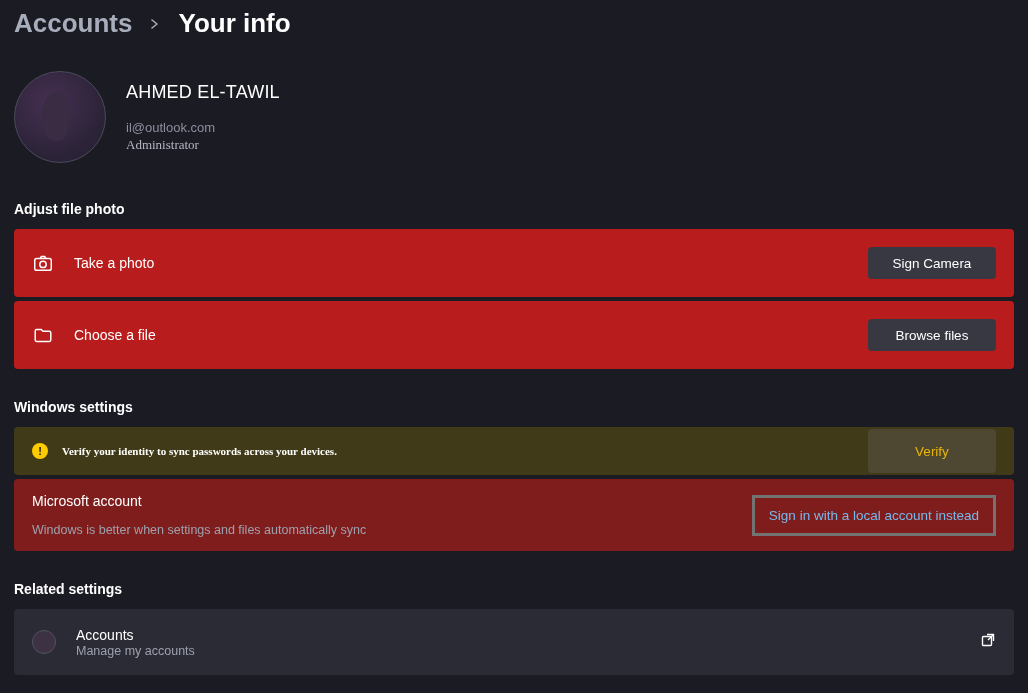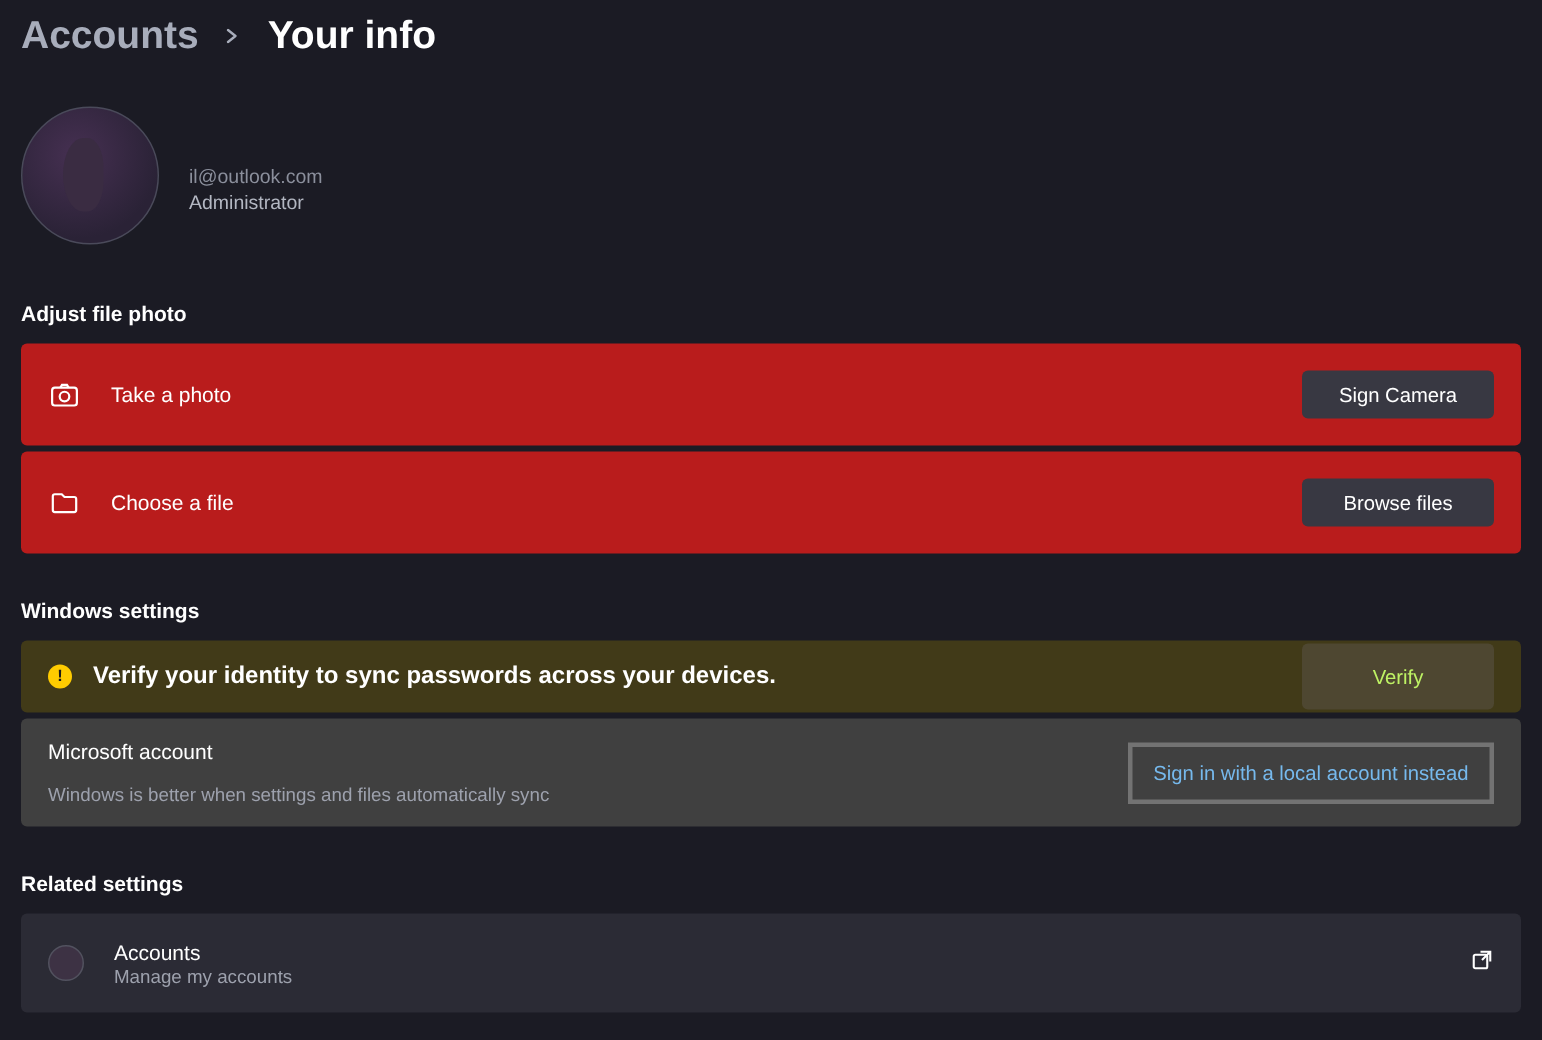--- a/index.html
+++ b/index.html
@@ -67,20 +67,21 @@
     }
     .profile-email {
       font-size: 13px;
       color: #8b8f9c;
       margin-top: 17px;
     }
     .profile-role {
       font-size: 13px;
       color: #b3b7c2;
       margin-top: 2px;
+      font-family: Liberation Serif, serif;
     }
 
     .section-title {
       font-size: 14px;
       font-weight: 600;
       margin: 14px 0 12px 0;
     }
 
     .card {
       background: #b91c1c;
@@ -134,36 +135,36 @@
       background: #ffcc00;
       color: #1a1a1a;
       font-size: 11px;
       font-weight: 900;
       display: flex;
       align-items: center;
       justify-content: center;
       margin-right: 14px;
       flex-shrink: 0;
     }
-    .warn-text { flex: 1; font-size: 16px; font-weight: 600; }
+    .warn-text { flex: 1; font-size: 11px; font-weight: 600; font-family: Liberation Serif, serif; }
     .warn-button {
       background: #4e4731;
       border: none;
-      color: #bef264;
+      color: #eab308;
       font-size: 13.5px;
       padding: 7px 22px;
       border-radius: 4px;
       cursor: pointer;
       min-width: 128px;
       height: 44px;
       text-align: center;
     }
 
     .ms-card {
-      background: #404040;
+      background: #7f1d1d;
       border-radius: 4px;
       padding: 14px 18px;
       display: flex;
       align-items: center;
       margin-bottom: 4px;
     }
     .ms-title { font-size: 14px; font-weight: 500; }
     .ms-sub { font-size: 12.5px; color: #9da1ad; margin-top: 14px; }
     .link-btn {
       background: transparent;
@@ -209,20 +210,21 @@
     <svg width="10" height="10" viewBox="0 0 10 10">
         <path d="M2 1 L7 5 L2 9" stroke="#a8adbb" stroke-width="1.6" fill="none" stroke-linecap="round" stroke-linejoin="round"></path>
       </svg>
   </span>
   <span class="breadcrumb-current">Your info</span>
 </div>
 
 <div class="profile">
   <div class="avatar"></div>
   <div>
+    <div class="profile-name">AHMED EL-TAWIL</div>
     <div class="profile-email">il@outlook.com</div>
     <div class="profile-role">Administrator</div>
   </div>
 </div>
 
 <div class="section-title">Adjust file photo</div>
 
 <div class="card">
   <span class="card-icon">
     <svg viewBox="0 0 24 24" fill="none" stroke="#ffffff" stroke-width="1.6">

